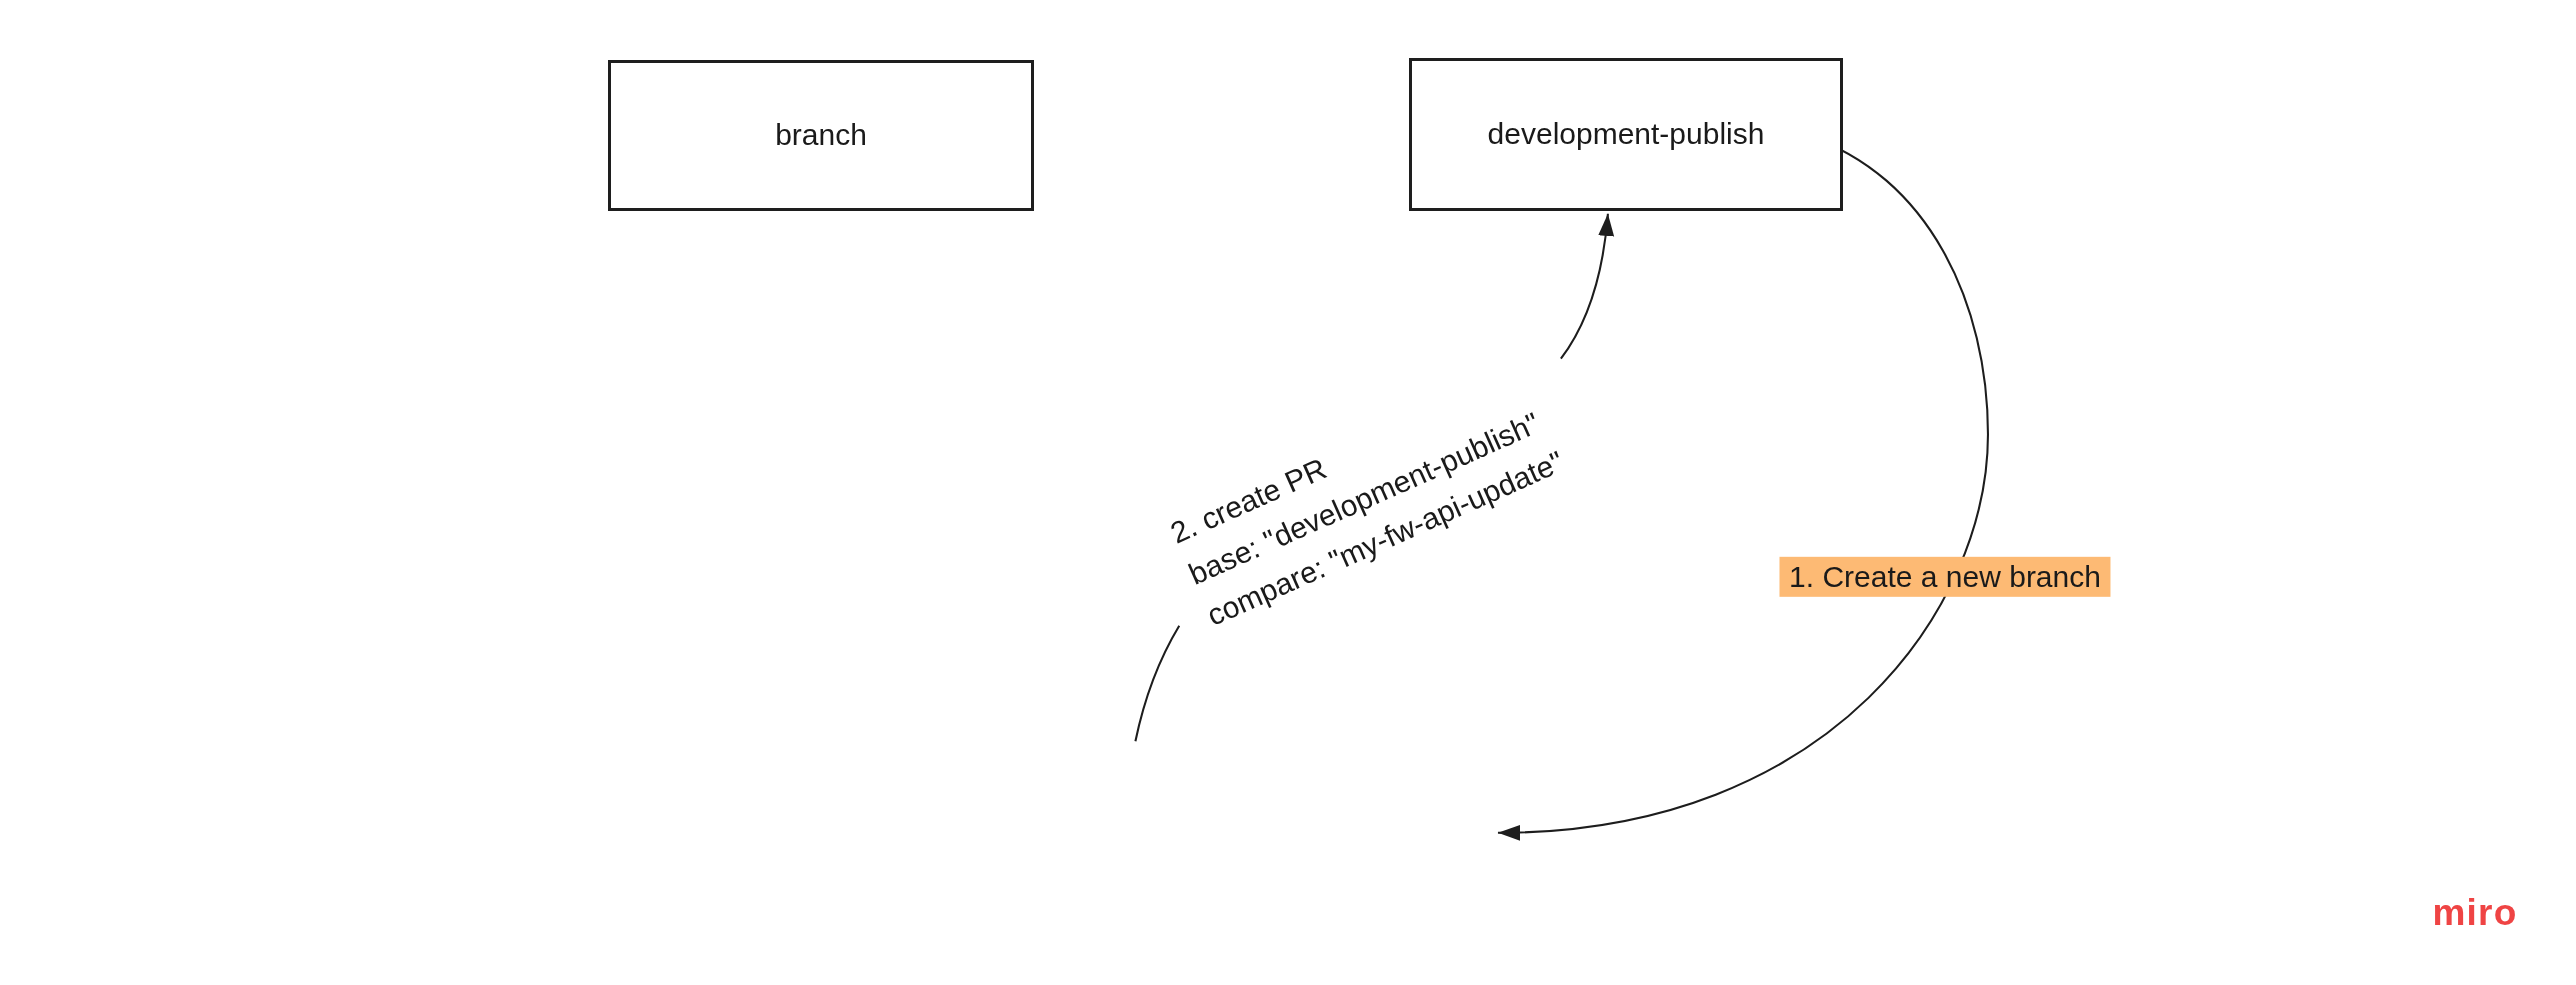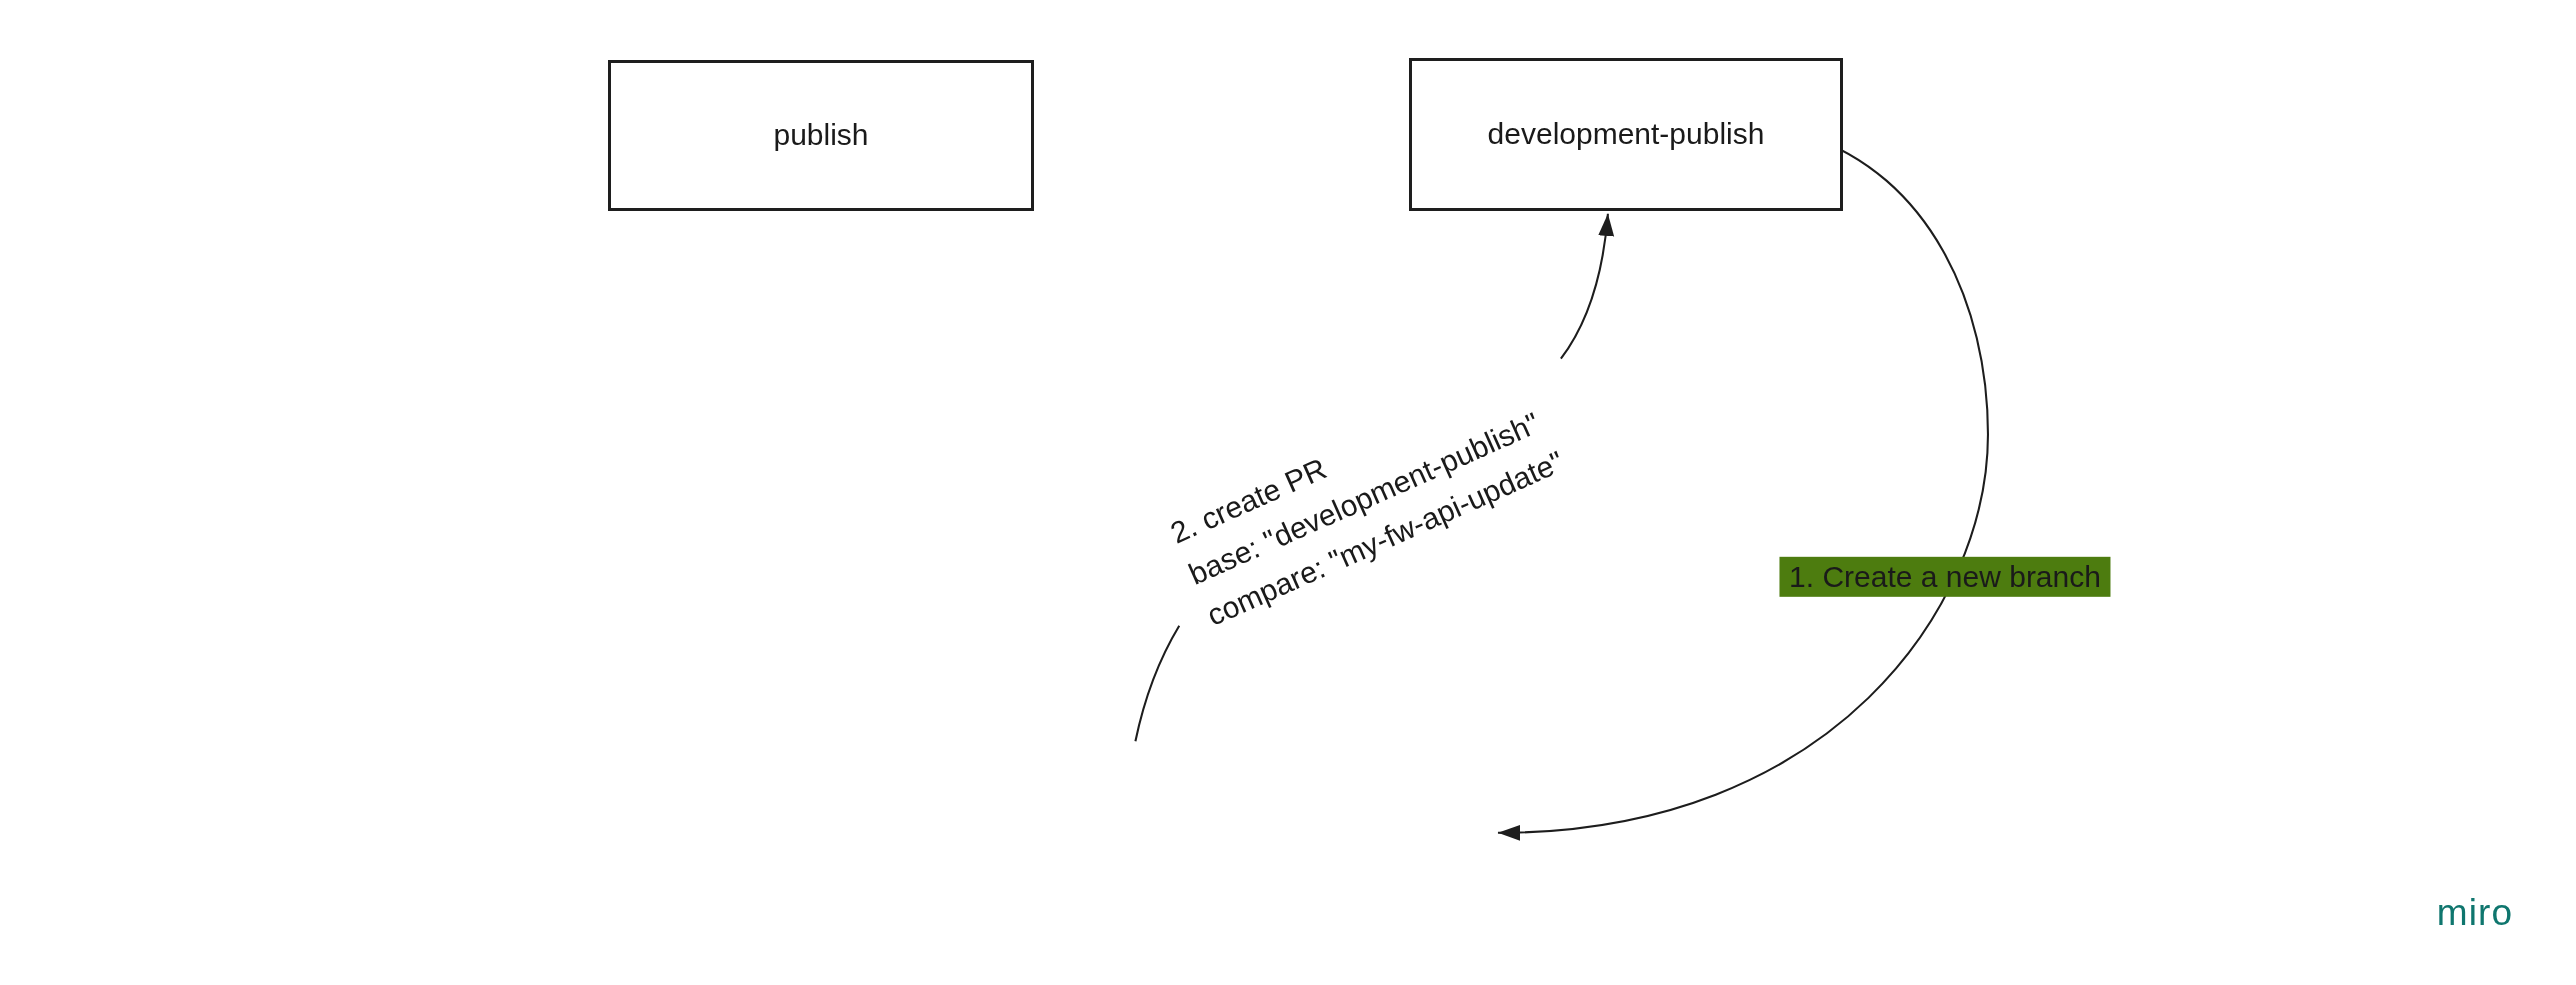--- a/index.html
+++ b/index.html
@@ -33,21 +33,21 @@
     cursor: default;
   }
   #node-publish       { left: 608px;  top: 60px;  width: 426px; height: 151px; }
   #node-dev-publish   { left: 1409px; top: 58px;  width: 434px; height: 153px; }
   #node-my-fw-update  { left: 773px;  top: 743px; width: 722px; height: 176px; }
 
   .edge-label-straight {
     position: absolute;
     left: 1945px; top: 577px;
     transform: translate(-50%, -50%);
-    background: #4d7c0f;
+    background: #fdba74;
     padding: 3.2px 9.6px;
     font-size: 30px;
     white-space: nowrap;
     z-index: 3;
     text-align: right;
   }
   .edge-label-rotated {
     position: absolute;
     left: 1367px; top: 497px;
     transform: translate(-50%, -50%) rotate(-24deg);
@@ -57,23 +57,23 @@
     text-align: left;
     z-index: 3;
   }
   .edge-label-rotated span { display: block; }
 
   .watermark {
     position: absolute;
     left: 2475px; top: 913px;
     transform: translate(-50%, -50%);
     font-size: 37px;
-    font-weight: 400;
+    font-weight: 700;
     letter-spacing: 1.2px;
-    color: #0f766e;
+    color: #ef4444;
     z-index: 4;
     user-select: none;
   }
 </style>
 </head>
 <body>
 
 <div class="board">
 
   <svg class="connectors" width="2576" height="986" viewBox="0 0 3233 1237">
@@ -84,21 +84,21 @@
     </defs>
 
     <path d="M 2268 170 C 2420 220 2495 380 2495 545 C 2495 760 2300 1045 1880 1045" fill="none" stroke="#1d1d1d" stroke-width="2.6" marker-end="url(#arrowhead)"></path>
 
     <path d="M 1425 930 Q 1442 848 1480 785" fill="none" stroke="#1d1d1d" stroke-width="2.6"></path>
 
     <path d="M 1959 450 Q 2009 384 2018 268" fill="none" stroke="#1d1d1d" stroke-width="2.6" marker-end="url(#arrowhead)"></path>
   </svg>
 
   <div class="node" id="node-publish">
-    <span>publish</span>
+    <span>branch</span>
   </div>
 
   <div class="node" id="node-dev-publish">
     <span>development-publish</span>
   </div>
 
 
   <div class="edge-label-straight">
     <span>1. Create a new branch</span>
   </div>

